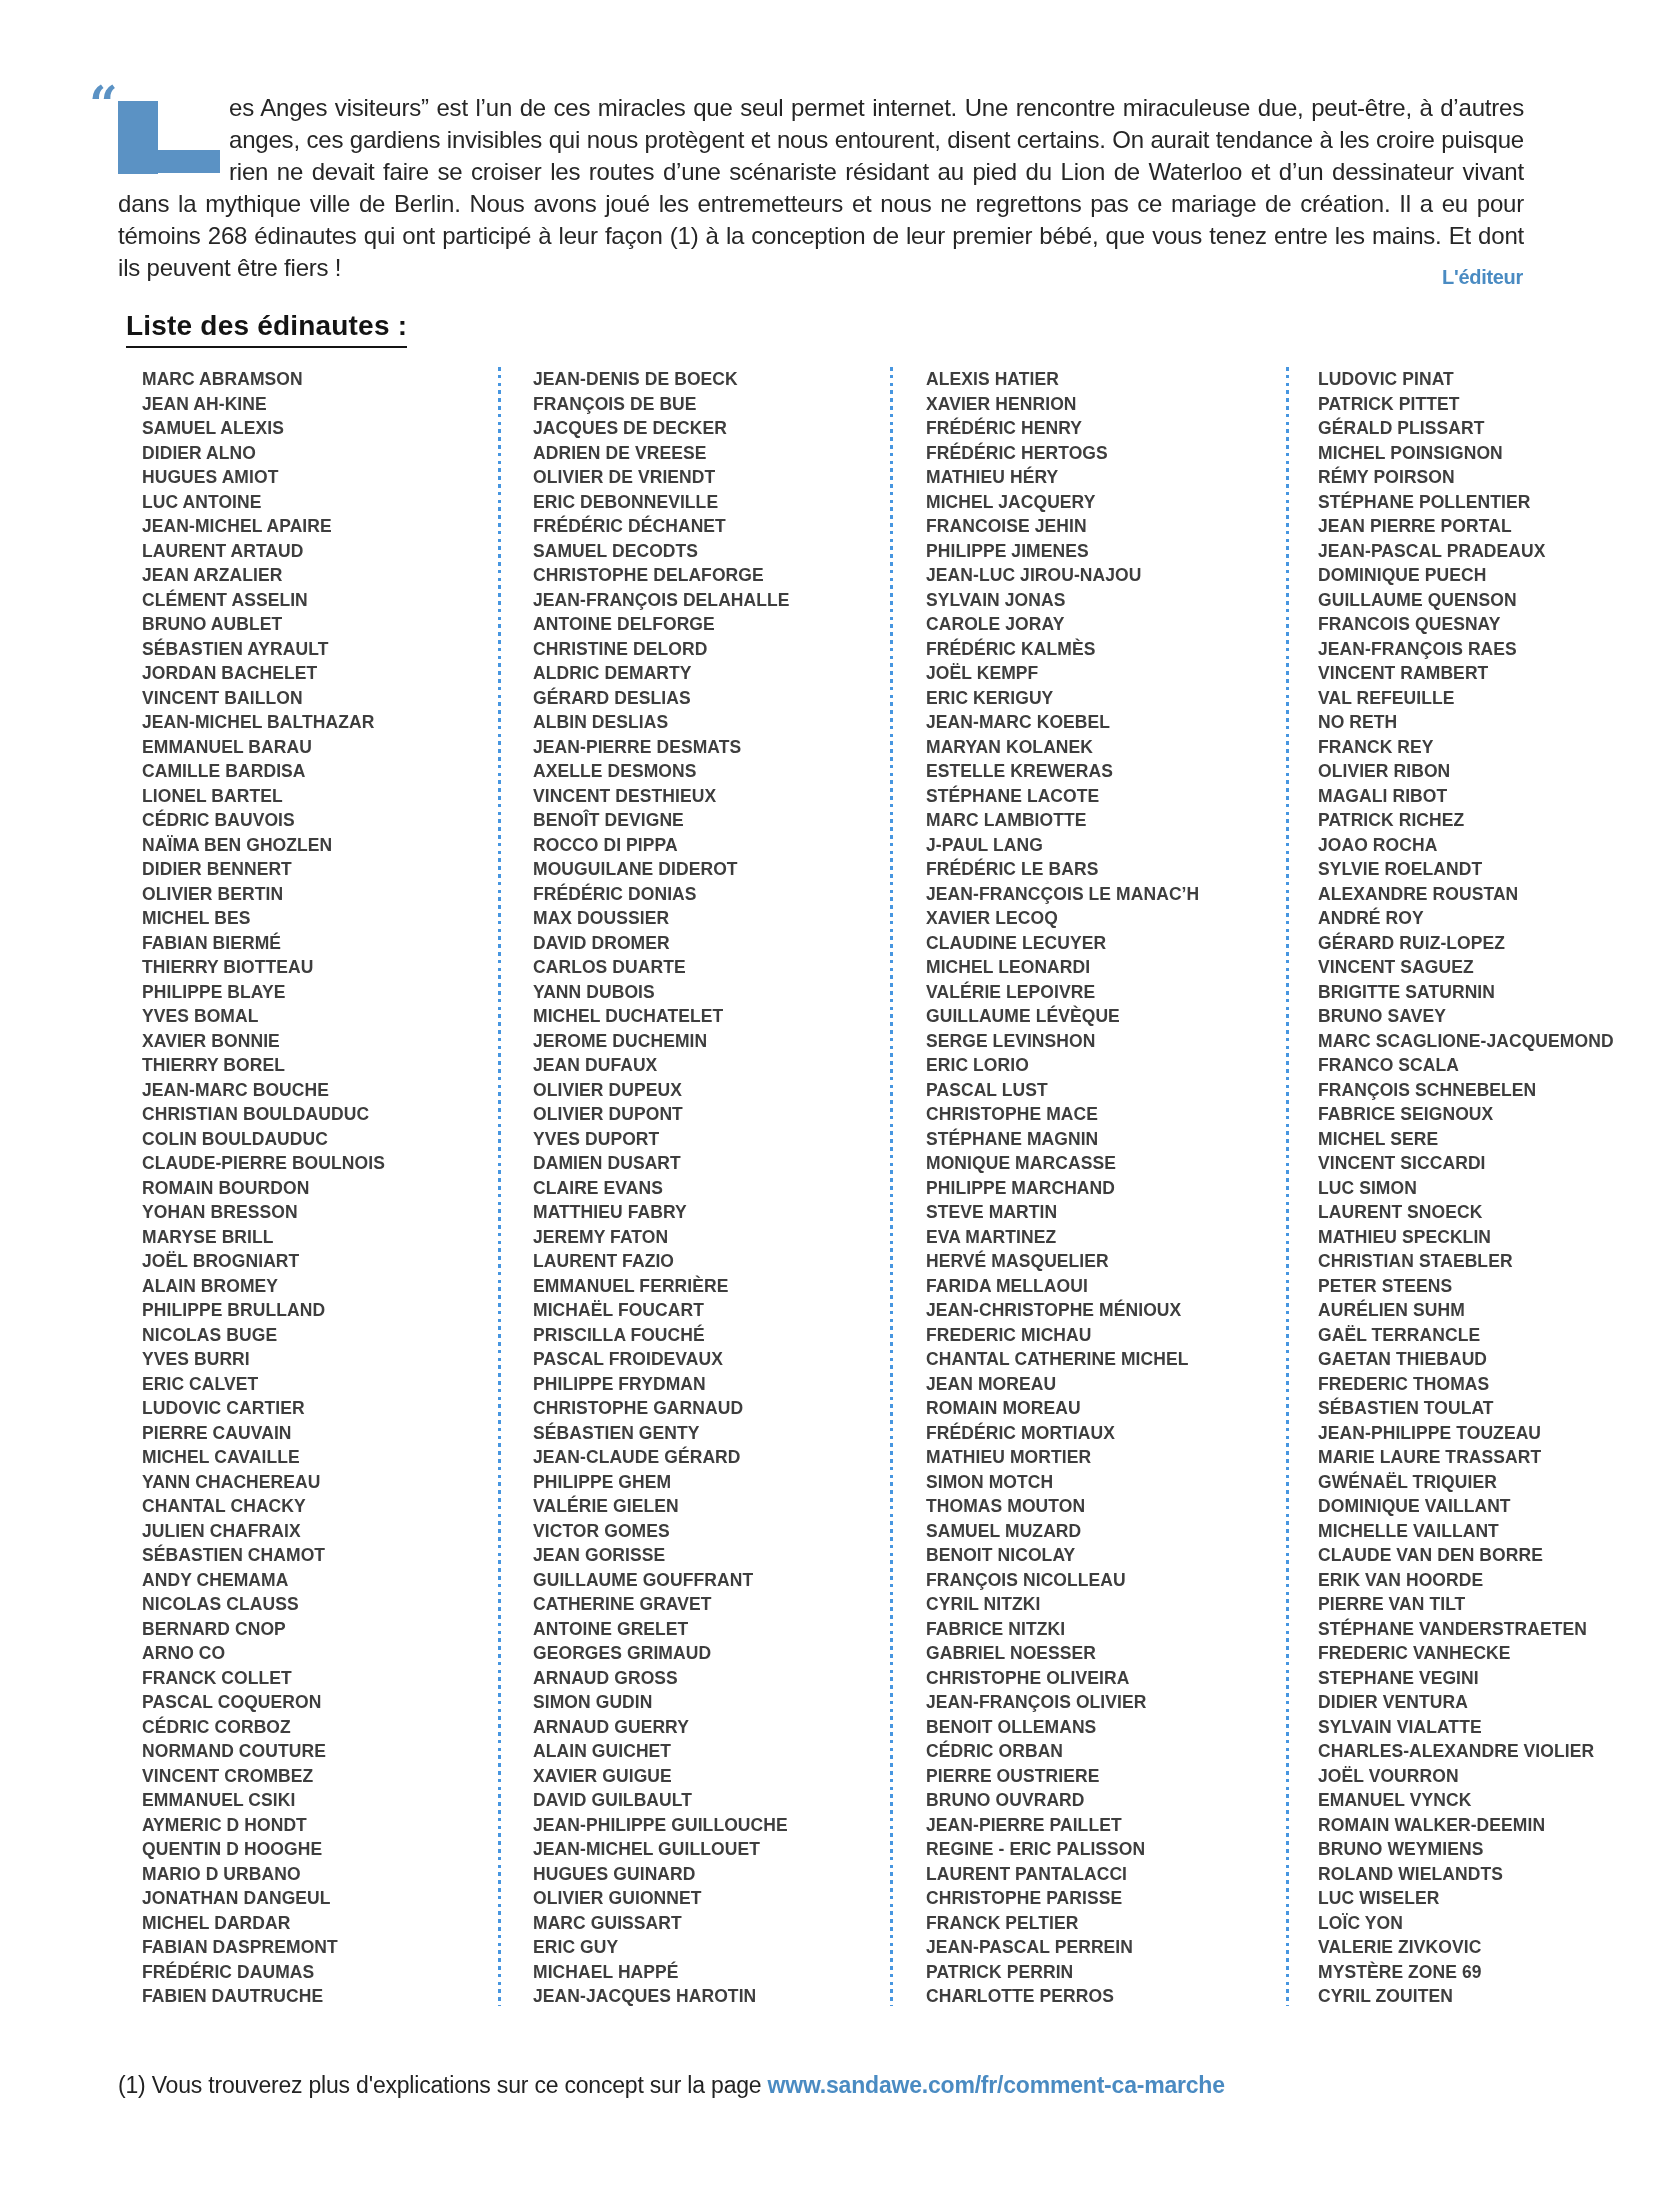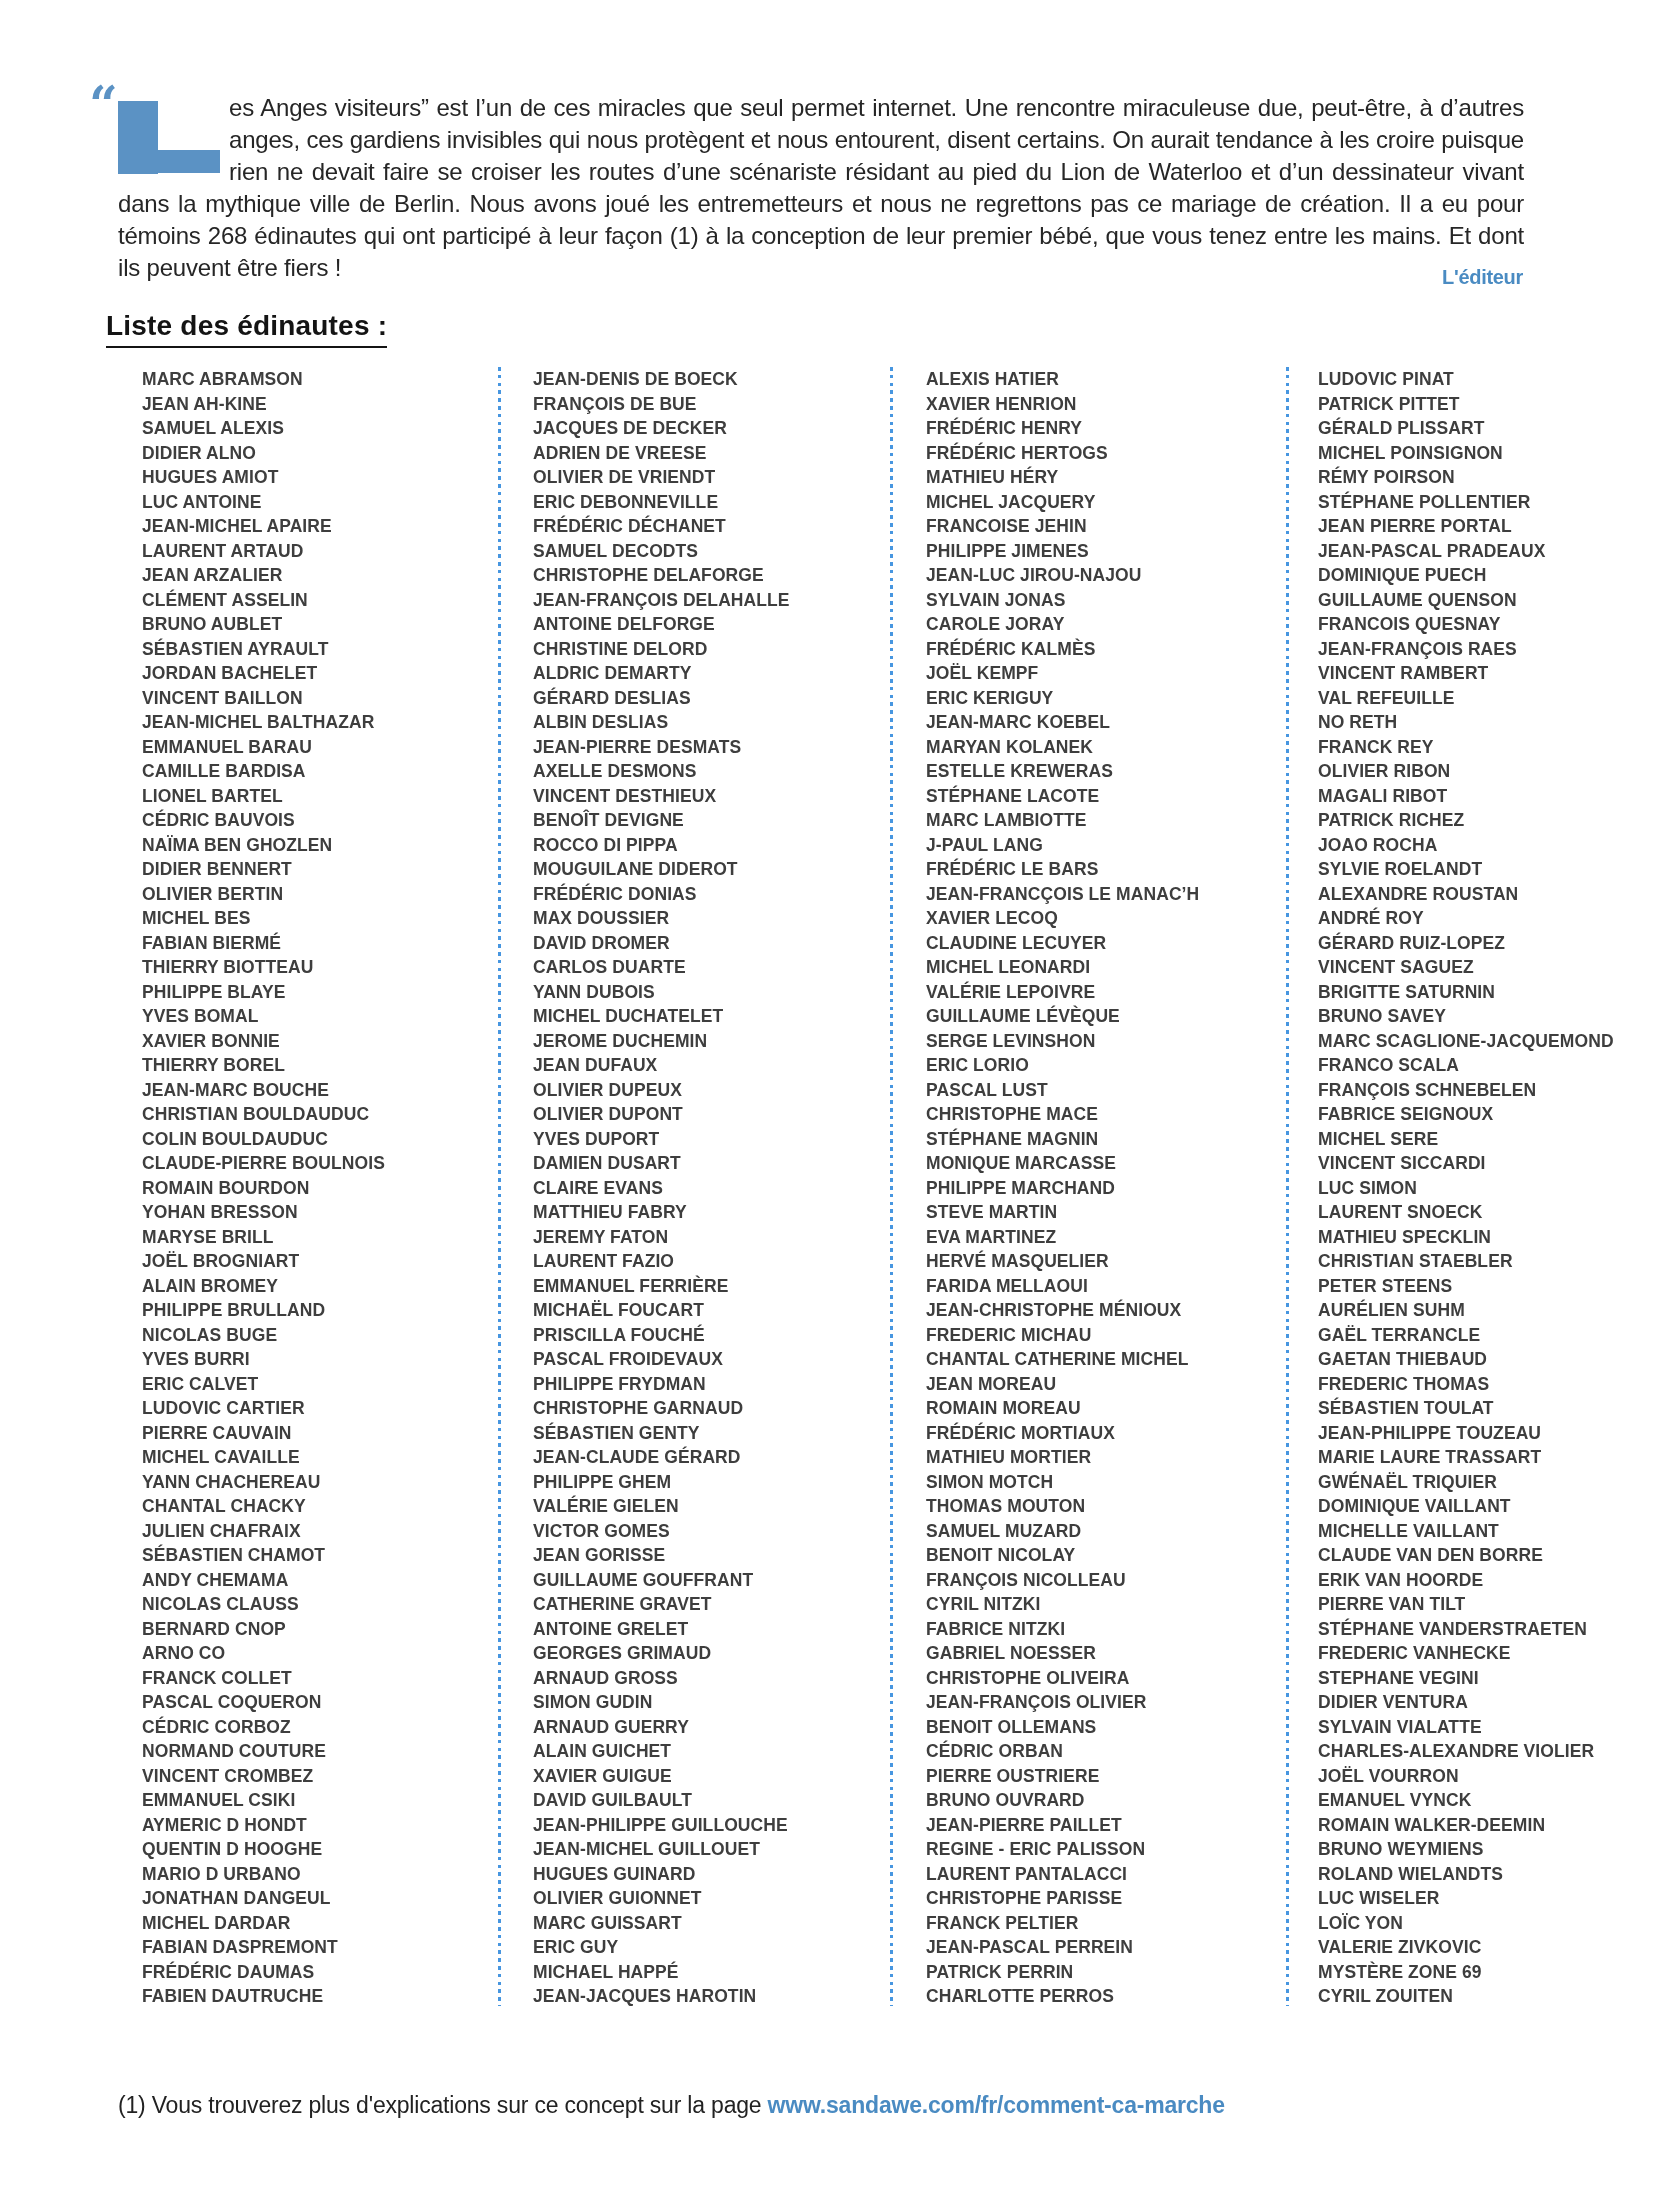--- a/index.html
+++ b/index.html
@@ -30,21 +30,21 @@
     position:absolute; width:0.9px; height:0.9px; overflow:hidden;
     clip-path:inset(50%); white-space:nowrap;
   }
 
   .editor-sign {
     position:absolute; right:137px; top:266px;
     font-size:20px; font-weight:700; color:#4a8bc2; letter-spacing:-0.3px;
   }
 
   .list-heading {
-    position:absolute; left:106px; top:310px; margin:0;
+    position:absolute; left:126px; top:310px; margin:0;
     font-size:28px; font-weight:700; color:#141414; letter-spacing:0.2px;
     border-bottom:2.6px solid #141414; padding-bottom:4.3px;
   }
 
   
   .columns { position:absolute; left:0; top:367px; width:1660px; height:1643px;margin-left:24px; }
   .col {
     position:absolute; top:0; white-space:nowrap;
     font-size:18.6px; font-weight:700; color:#3e3e3e;
     line-height:24.5px; letter-spacing:0.1px;
@@ -58,21 +58,21 @@
     position:absolute; top:0; width:3px; height:1639px;
     background-image:repeating-linear-gradient(
       to bottom, #4796e0 0px, #4796e0 3.5px, transparent 3.5px, transparent 7.8px);
   }
   .div-1 { left:474px; }
   .div-2 { left:866px; }
   .div-3 { left:1262px; }
   .div-4 { left:1655px; }
 
   
-  .footer { position:absolute; left:118px; top:2072px; font-size:23px; color:#222222; letter-spacing:-0.2px;margin-top:20px; }
+  .footer { position:absolute; left:118px; top:2072px; font-size:23px; color:#222222; letter-spacing:-0.2px; }
   .footer-link { color:#4a8bc2; font-weight:700; text-decoration:none; }
 </style>
 </head>
 <body>
 
 <div class="page">
 
   <div class="intro">
     <span class="open-quote">“</span>
     <span class="dropcap-float">

